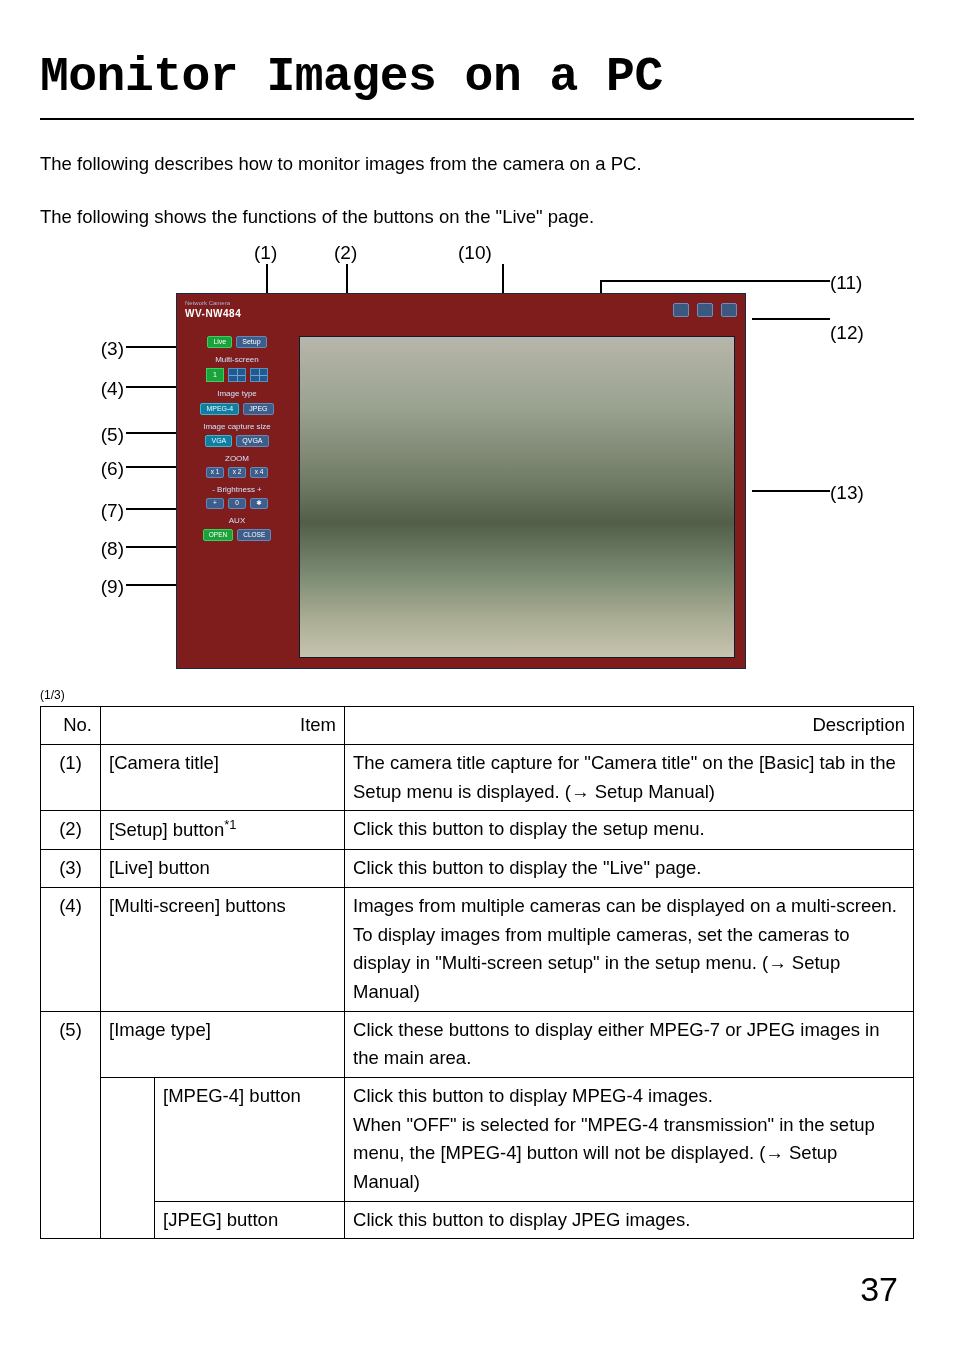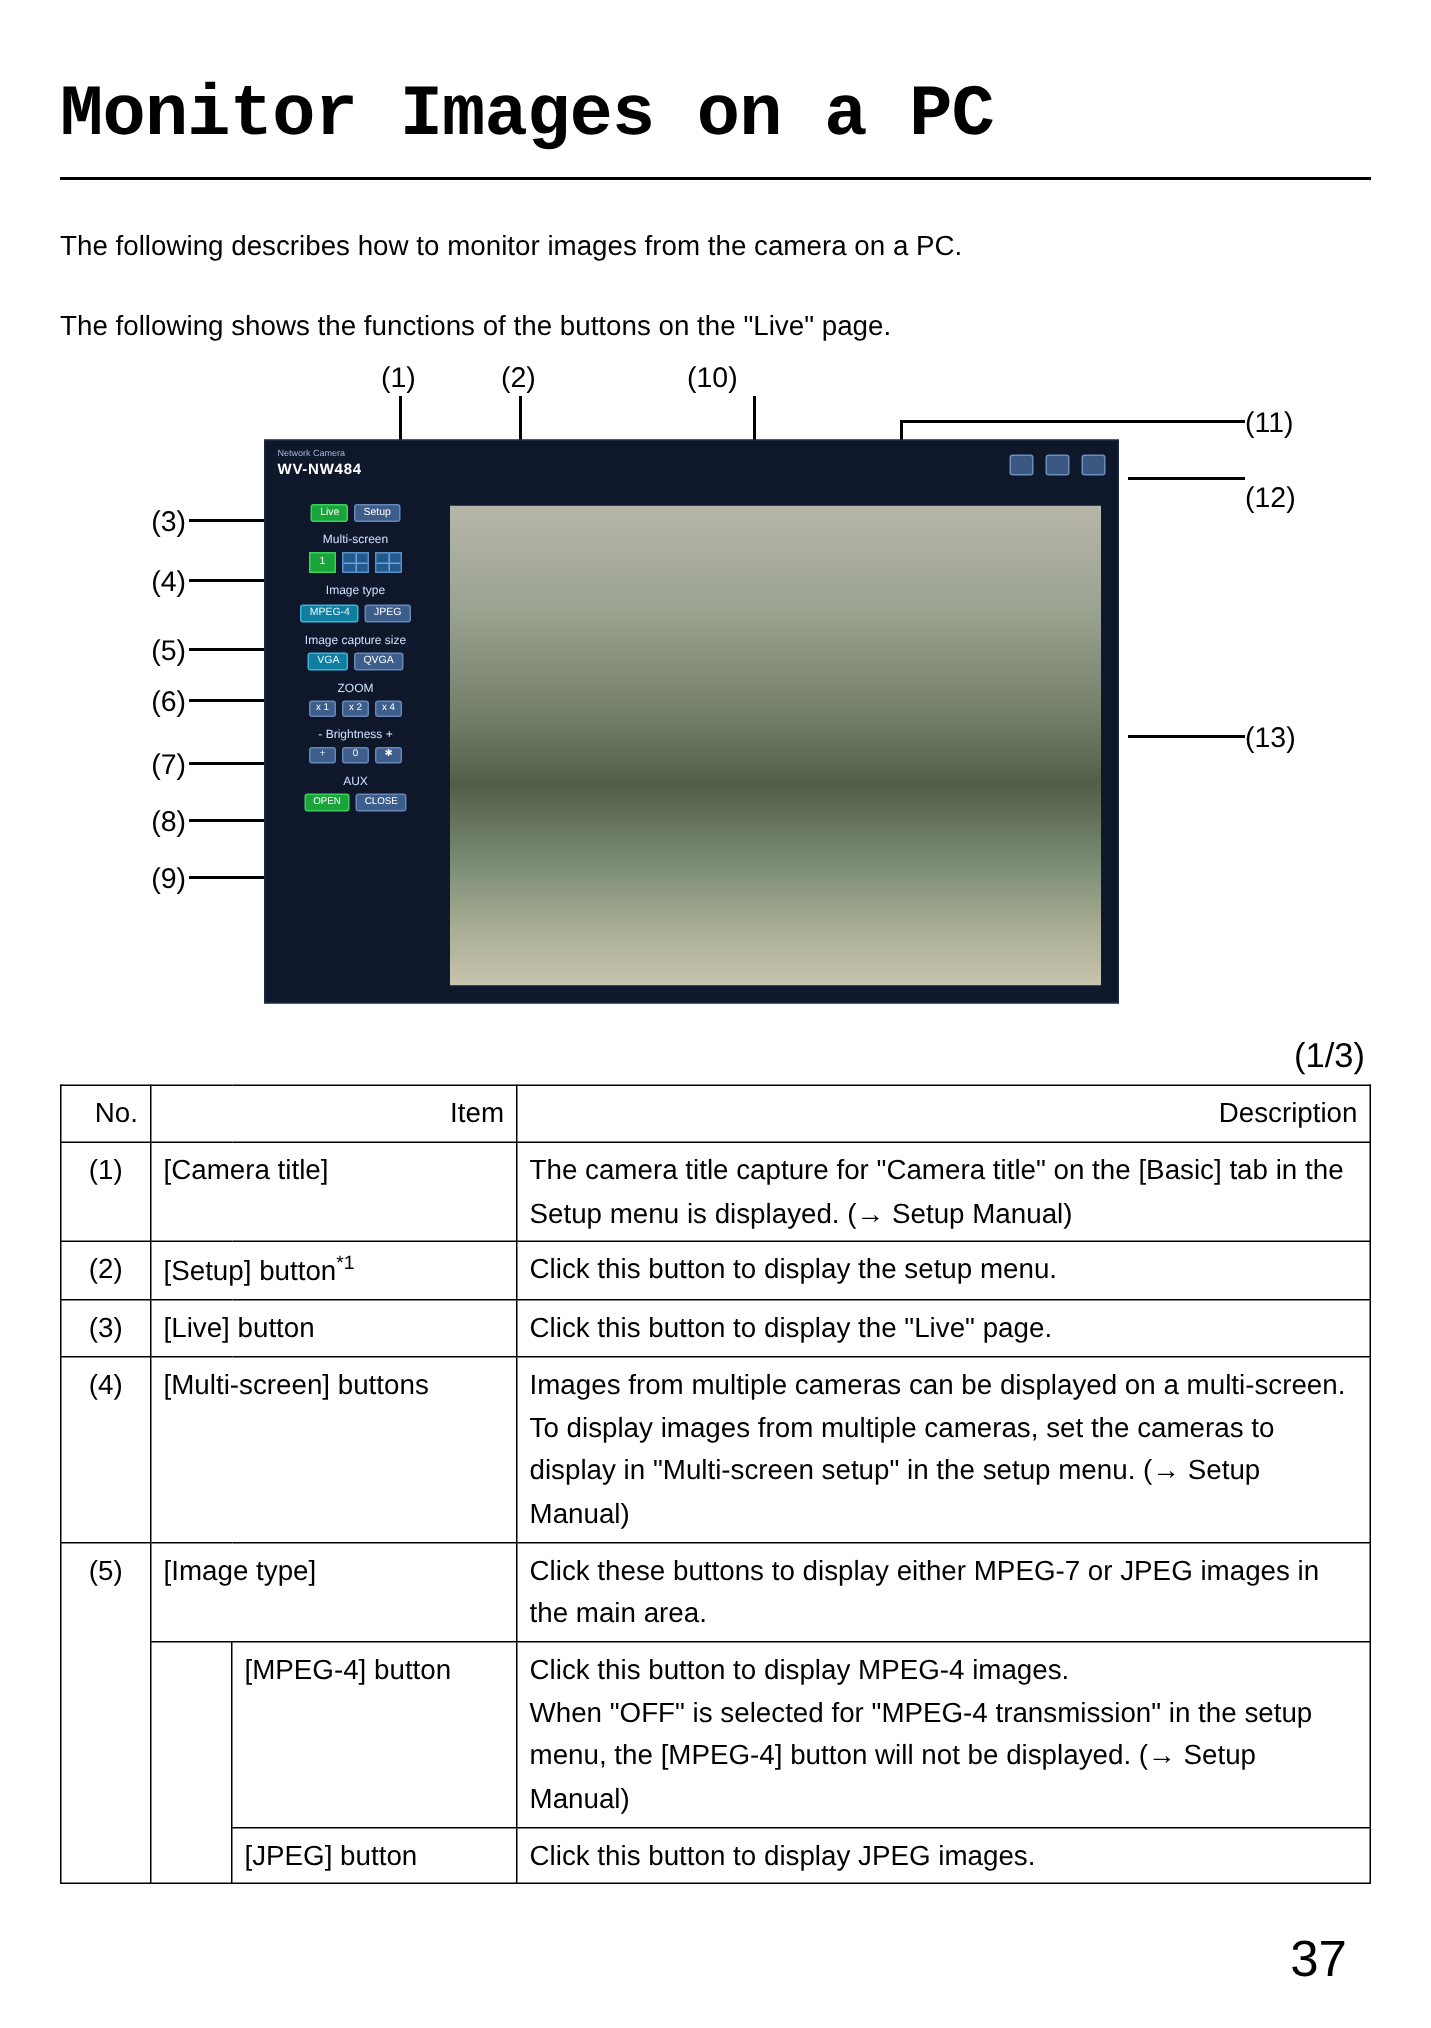--- a/index.html
+++ b/index.html
@@ -33,21 +33,21 @@
     width: 870px;
     height: 440px;
     margin: 0 auto 8px auto;
   }
   .screen {
     position: absolute;
     left: 134px;
     top: 55px;
     width: 570px;
     height: 376px;
-    background: #0f172a;
+    background: #7f1d1d;
     border: 1px solid #1a2a45;
     box-sizing: border-box;
   }
   .sidebar {
     position: absolute;
     left: 8px;
     top: 42px;
     width: 104px;
     color: #d6e4ff;
     font-size: 7.5px;
@@ -101,21 +101,21 @@
     white-space: nowrap;
   }
   .num-left { left: 38px; width: 44px; text-align: right; }
   .num-right { right: 38px; width: 44px; text-align: left; }
   .line {
     position: absolute;
     background: #000;
   }
 
   
-  .tbl-caption { text-align: right; font-size: 23px; margin: 0 4px 2px 0; }
+  .tbl-caption { font-size: 12px; margin: 0 4px 2px 0; }
   table.desc {
     border-collapse: collapse;
     width: 100%;
     table-layout: fixed;
   }
   table.desc th, table.desc td {
     border: 1.5px solid #000;
     padding: 4px 8px;
     vertical-align: top;
     font-size: 18.5px;

